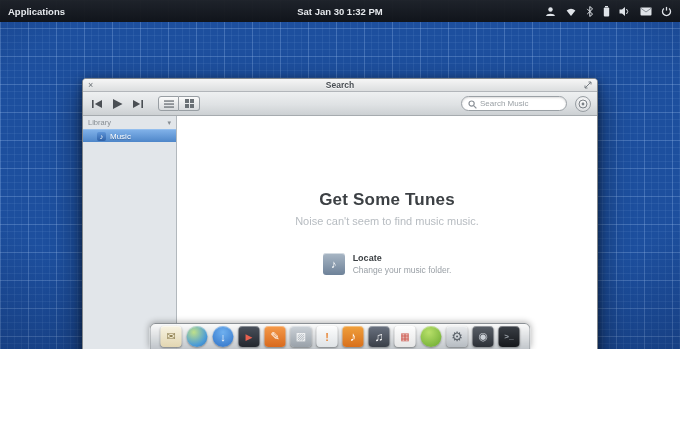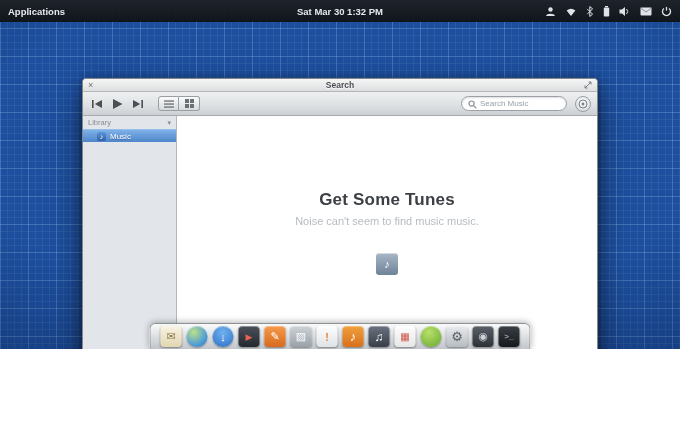--- a/index.html
+++ b/index.html
@@ -113,21 +113,21 @@
   .d-terminal { background:linear-gradient(#3a3f46,#16181c); color:#9aa0a8; font-size:8px; font-weight:bold;
                 font-family:"Liberation Mono", monospace; }
 </style>
 </head>
 <body>
 
 <div class="screen">
 
   <div class="panel">
     <span class="panel-apps">Applications</span>
-    <span class="panel-clock">Sat Mar 30 1:32 PM</span>
+    <span class="panel-clock">Sat Jan 30 1:32 PM</span>
     <span class="panel-right">
       <span>
         <svg width="11" height="11" viewBox="0 0 12 12">
             <circle cx="6" cy="3.8" r="2.4" fill="#dfe3e8"></circle>
             <path d="M1.2 11 C1.2 7.6 10.8 7.6 10.8 11 Z" fill="#dfe3e8"></path>
           </svg>
       </span>
       <span>
         <svg width="12" height="11" viewBox="0 0 12 11">
             <path d="M6 10 L1.6 4.6 A7 7 0 0 1 10.4 4.6 Z" fill="#dfe3e8"></path>
@@ -238,20 +238,24 @@
           <span class="note-tile">♪</span>
           <span>Music</span>
         </div>
       </div>
 
       <div class="content">
         <div class="ph-title">Get Some Tunes</div>
         <div class="ph-sub">Noise can't seem to find music music.</div>
         <div class="ph-action">
           <span class="folder-ic">♪</span>
+          <span class="action-text">
+            <span class="action-title">Locate</span>
+            <span class="action-sub">Change your music folder.</span>
+          </span>
         </div>
       </div>
     </div>
 
     <div class="statusbar">
       <span class="sb-glyph sb-play">▶</span>
       <span class="sb-glyph">⇄</span>
       <span class="sb-glyph">↻</span>
       <span class="sb-spacer"></span>
       <span>

